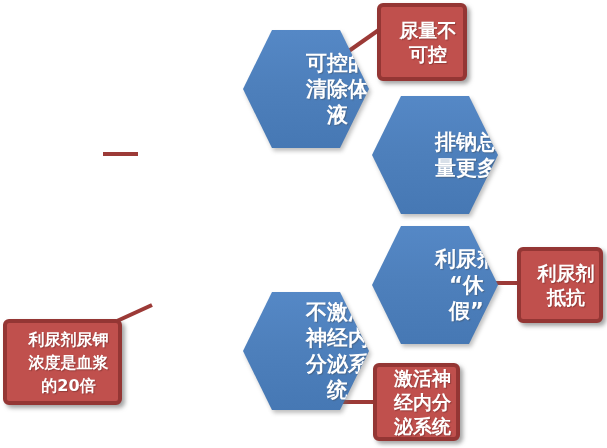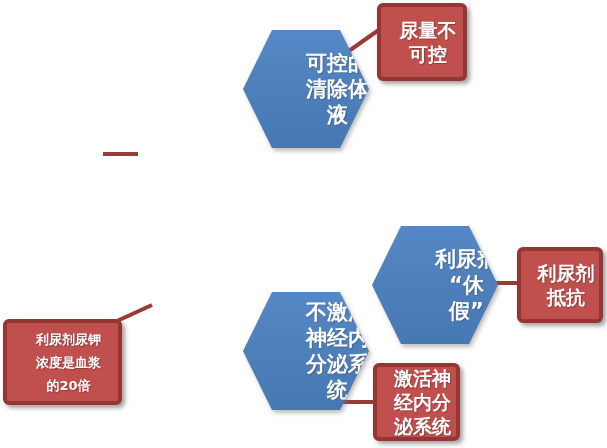--- a/index.html
+++ b/index.html
@@ -47,41 +47,47 @@
   }
   .callout-label{
     color:#ffffff;font-weight:bold;font-size:19px;line-height:24px;
     text-align:center;white-space:pre-line;
     text-shadow:1px 1px 1px rgba(80,30,30,0.4);
   }
   .callout.b0{left:377px;top:3px;width:90px;height:78px;}
   .callout.b1{left:517px;top:247px;width:86px;height:76px;}
   .callout.b2{left:373px;top:363px;width:87px;height:78px;}
   .callout.b3{left:3px;top:319px;width:119px;height:86px;}
-  .callout.b3 .callout-label{font-size:13px;line-height:23px;}
+  .callout.b3 .callout-label{font-size:16px;line-height:23px;}
   .callout.b4{left:22px;top:121px;width:86px;height:78px;}
 </style>
 </head>
 <body>
 
 <div class="canvas">
 
   <svg class="connectors" viewBox="0 0 607 448">
     <line x1="383" y1="27" x2="346" y2="53" stroke="#9C3A37" stroke-width="4"></line>
     <line x1="495" y1="283" x2="522" y2="283" stroke="#9C3A37" stroke-width="4"></line>
     <line x1="340" y1="402" x2="378" y2="402" stroke="#9C3A37" stroke-width="4"></line>
     <line x1="117" y1="321" x2="152" y2="305" stroke="#9C3A37" stroke-width="4"></line>
     <line x1="103" y1="154" x2="138" y2="154" stroke="#9C3A37" stroke-width="4"></line>
   </svg>
 
   <div class="hexw h0">
     <div class="hex">
       <span class="hex-label">可控的
 清除体
 液</span>
+    </div>
+  </div>
+  <div class="hexw h1">
+    <div class="hex">
+      <span class="hex-label">排钠总
+量更多</span>
     </div>
   </div>
   <div class="hexw h2">
     <div class="hex">
       <span class="hex-label">利尿剂
 “休
 假”</span>
     </div>
   </div>
   <div class="hexw h3">

